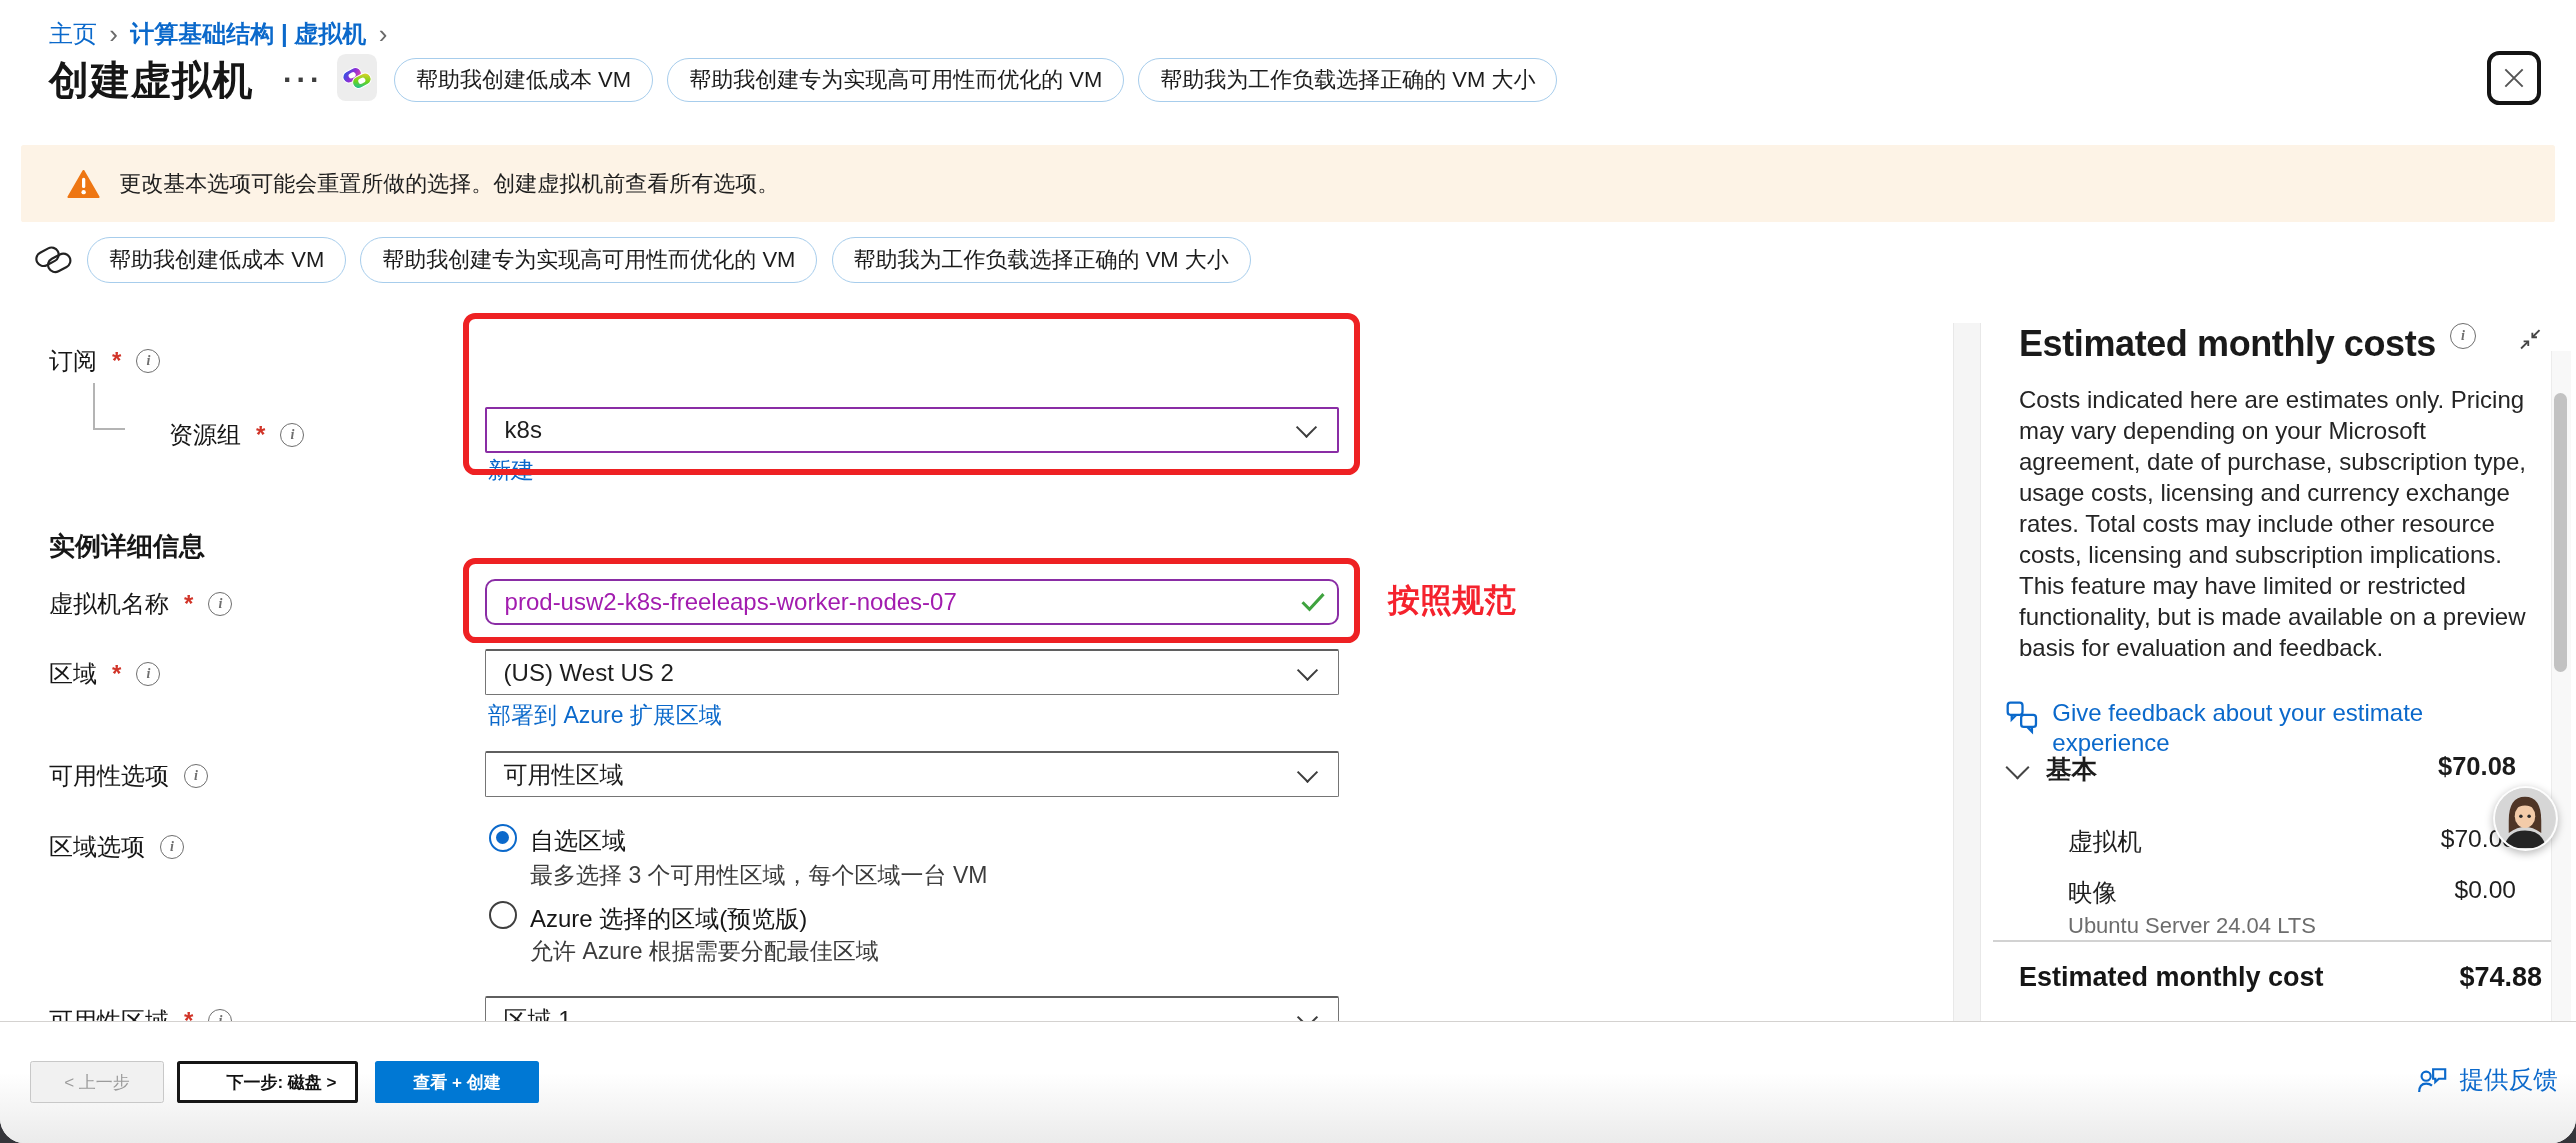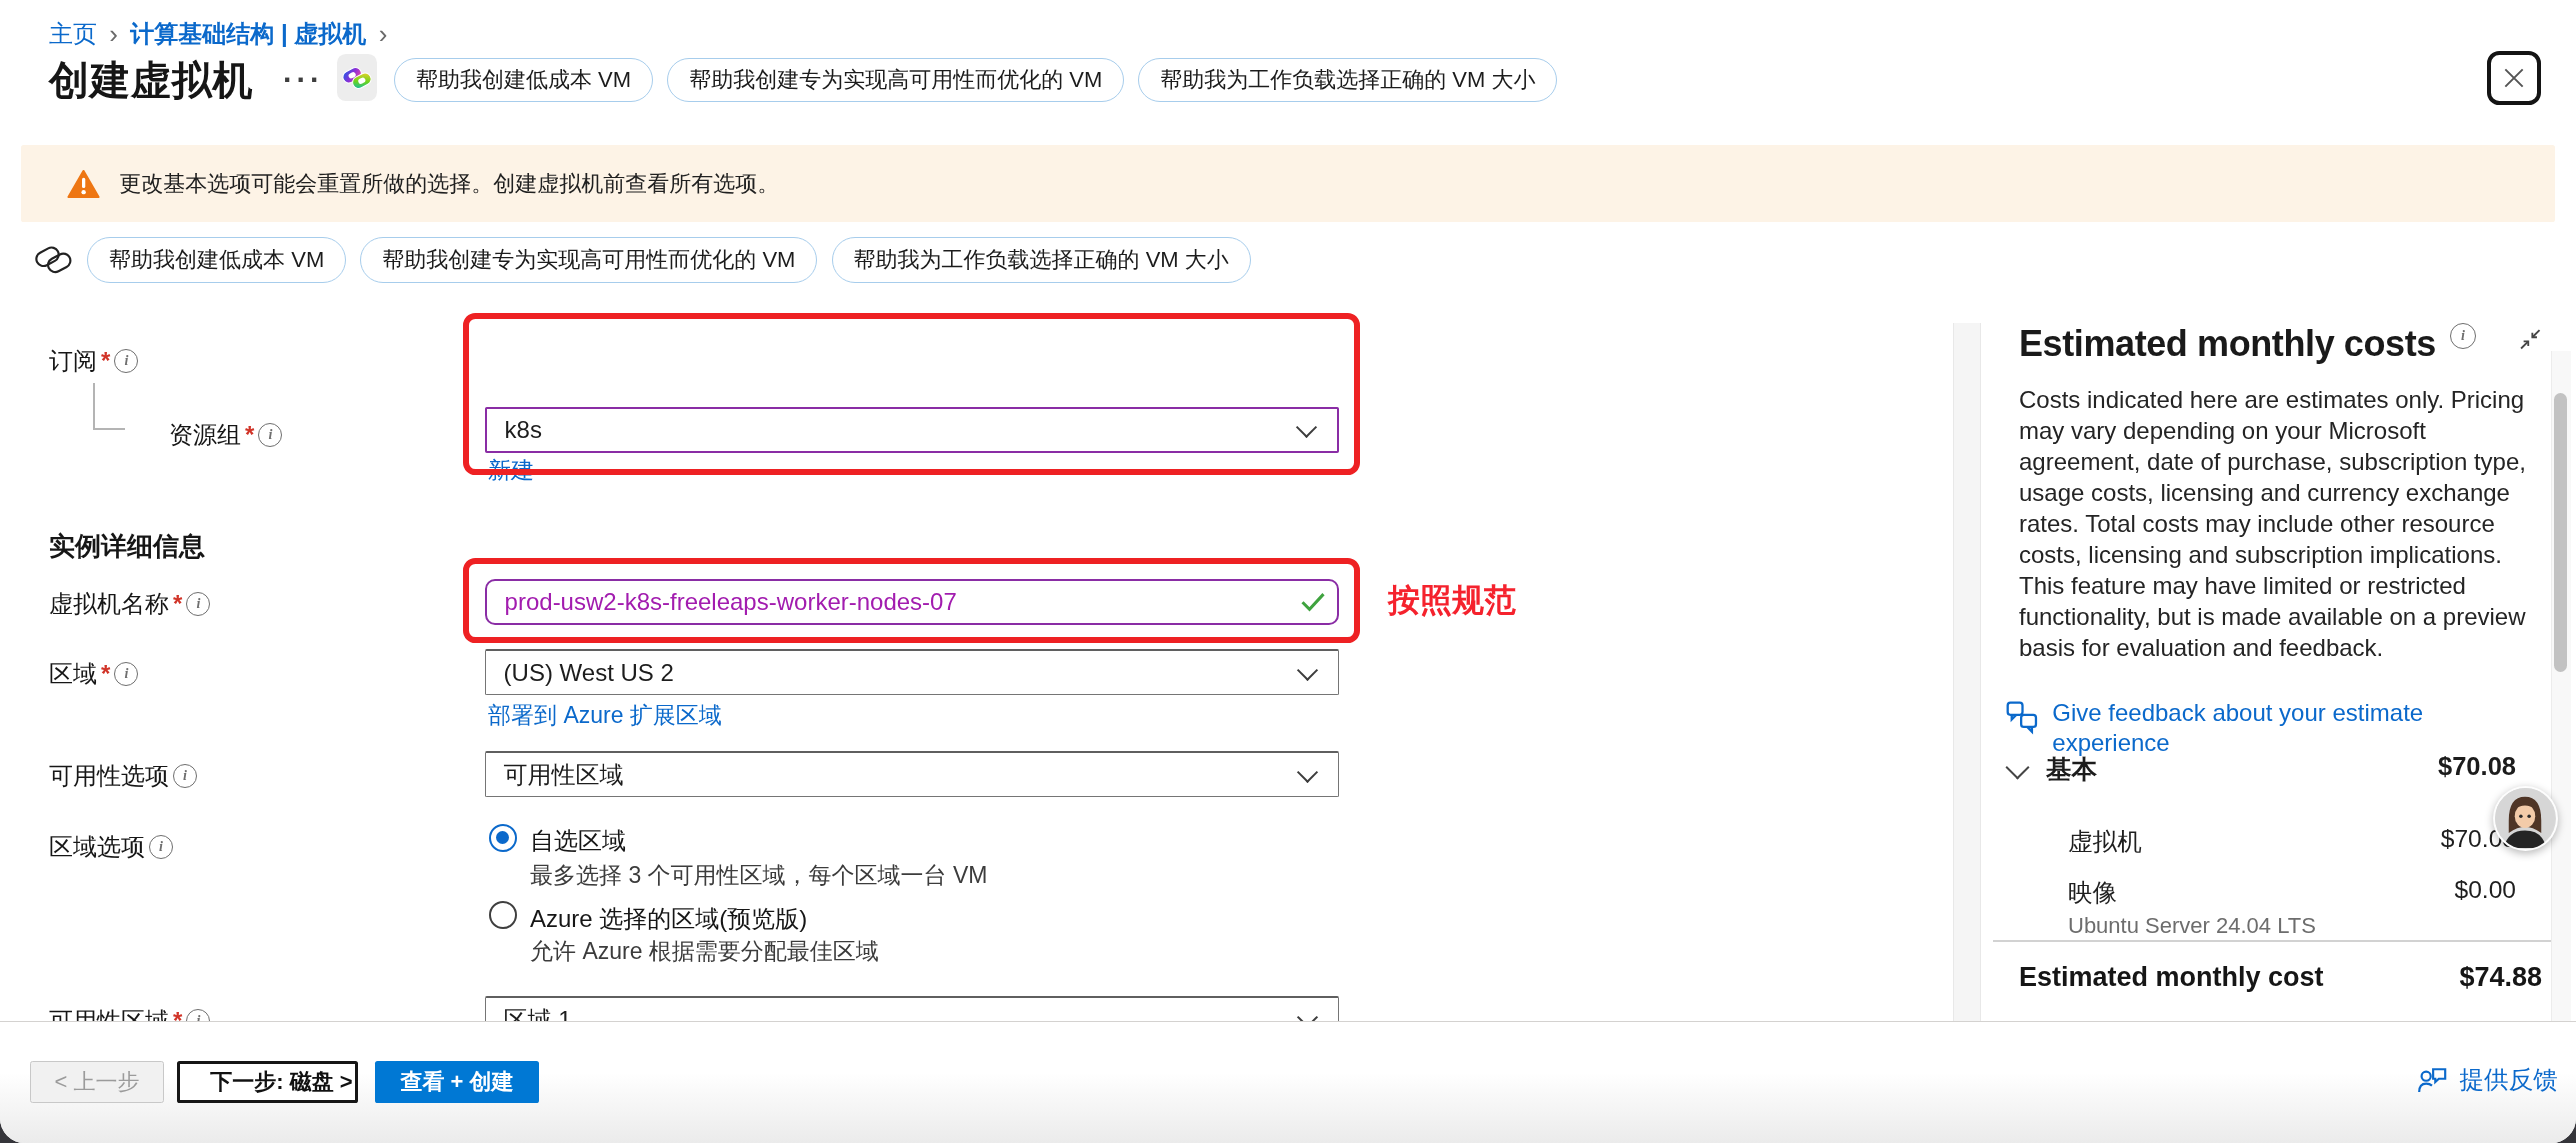--- a/index.html
+++ b/index.html
@@ -18,21 +18,21 @@
   .pill{height:42px;border:1.8px solid #a7cdec;background:#fff;border-radius:23px;display:flex;align-items:center;padding:0 21px;font-size:22px;color:#1c1c1c;white-space:nowrap;cursor:pointer;}
   #pills-row1{left:394px;top:58px;display:flex;gap:14px;}
   #close-btn{left:2487px;top:51px;width:54px;height:54px;border:4.4px solid #141414;border-radius:12.3px;background:#fff;display:flex;align-items:center;justify-content:center;cursor:pointer;box-sizing:border-box;}
   
   #banner{left:21px;top:145px;width:2534px;height:77px;background:#fdf3e6;border-radius:2.6px;display:flex;align-items:center;gap:19.3px;padding-left:46px;box-sizing:border-box;}
   #banner-text{font-size:22px;color:#202020;}
   
   #row2{left:33px;top:237px;display:flex;align-items:center;gap:8.8px;}
   #row2 .pill{height:44px;border-radius:24px;margin-left:5.3px;}
   
-  .flabel{display:flex;align-items:center;gap:4px;font-size:24px;color:#161616;}
+  .flabel{display:flex;align-items:center;gap:15px;font-size:24px;color:#161616;}
   .req{color:#d13428;font-weight:700;font-size:24px;}
   .info{width:24px;height:24px;border:1.8px solid #6e6e6e;border-radius:50%;color:#6e6e6e;display:inline-flex;align-items:center;justify-content:center;box-sizing:border-box;flex:0 0 auto;}
   .info::after{content:"i";font:italic 700 14px "Liberation Serif",serif;}
   #lbl-sub{left:49px;top:345px;}
   #lbl-rg{left:169px;top:419px;}
   #tree-v{left:93px;top:383px;width:1.8px;height:47px;background:#b4b4b4;}
   #tree-h{left:93px;top:428px;width:32px;height:1.8px;background:#b4b4b4;}
   #sec-instance{left:49px;top:529px;font-size:26px;font-weight:700;color:#161616;}
   #lbl-vmname{left:49px;top:588px;}
   #lbl-region{left:49px;top:658px;}
@@ -87,21 +87,21 @@
   #cp-group{left:2046px;top:752px;width:470px;display:flex;justify-content:space-between;font-size:25.5px;font-weight:700;color:#1c1c1c;}
   #cp-row1{left:2068px;top:825px;width:448px;display:flex;justify-content:space-between;font-size:24.6px;color:#1f1f1f;}
   #cp-row2{left:2068px;top:876px;width:448px;display:flex;justify-content:space-between;font-size:24.6px;color:#1f1f1f;}
   #cp-row2-sub{left:2068px;top:913px;font-size:22px;color:#6d6d6d;}
   #cp-divider{left:1993px;top:940px;width:562px;height:1.8px;background:#d2d2d2;}
   #cp-total{left:2019px;top:962px;width:523px;display:flex;justify-content:space-between;font-size:27px;font-weight:700;color:#161616;}
   
   #avatar{left:2493px;top:786px;width:65px;height:65px;border-radius:50%;background:#d9d9d9;border:2.6px solid rgba(255,255,255,.95);box-shadow:0 2.6px 8.8px rgba(0,0,0,.28);z-index:12;overflow:hidden;cursor:pointer;box-sizing:border-box;}
   
   #footer{left:0;top:1021px;width:2576px;height:122px;background:linear-gradient(180deg,#ffffff 0%,#ffffff 42%,#ebebeb 100%);border-top:1.8px solid #d4d2d0;z-index:8;box-sizing:border-box;}
-  .fbtn{position:absolute;top:39px;height:42px;display:flex;align-items:center;justify-content:center;font-size:22px;border-radius:2.6px;box-sizing:border-box;cursor:pointer;font-family:"Liberation Sans",sans-serif;}
+  .fbtn{position:absolute;top:39px;height:42px;display:flex;align-items:center;justify-content:center;font-size:17px;border-radius:2.6px;box-sizing:border-box;cursor:pointer;font-family:"Liberation Sans",sans-serif;}
   #btn-prev{left:30px;width:134px;background:#f1f1f1;border:1.8px solid #c8c8c8;color:#9b9b9b;}
   #btn-next{left:177px;width:181px;background:#fff;border:3.5px solid #161616;color:#111;font-weight:700;padding-left:28px;}
   #btn-review{left:375px;width:164px;background:#0078d4;border:none;color:#fff;font-weight:700;}
   #footer-feedback{position:absolute;top:41px;left:2416px;display:flex;align-items:center;gap:10.5px;color:#0b69cb;font-size:24.6px;cursor:pointer;}
   svg{display:block;}
 </style>
 </head>
 <body>
 
 <div id="canvas">

